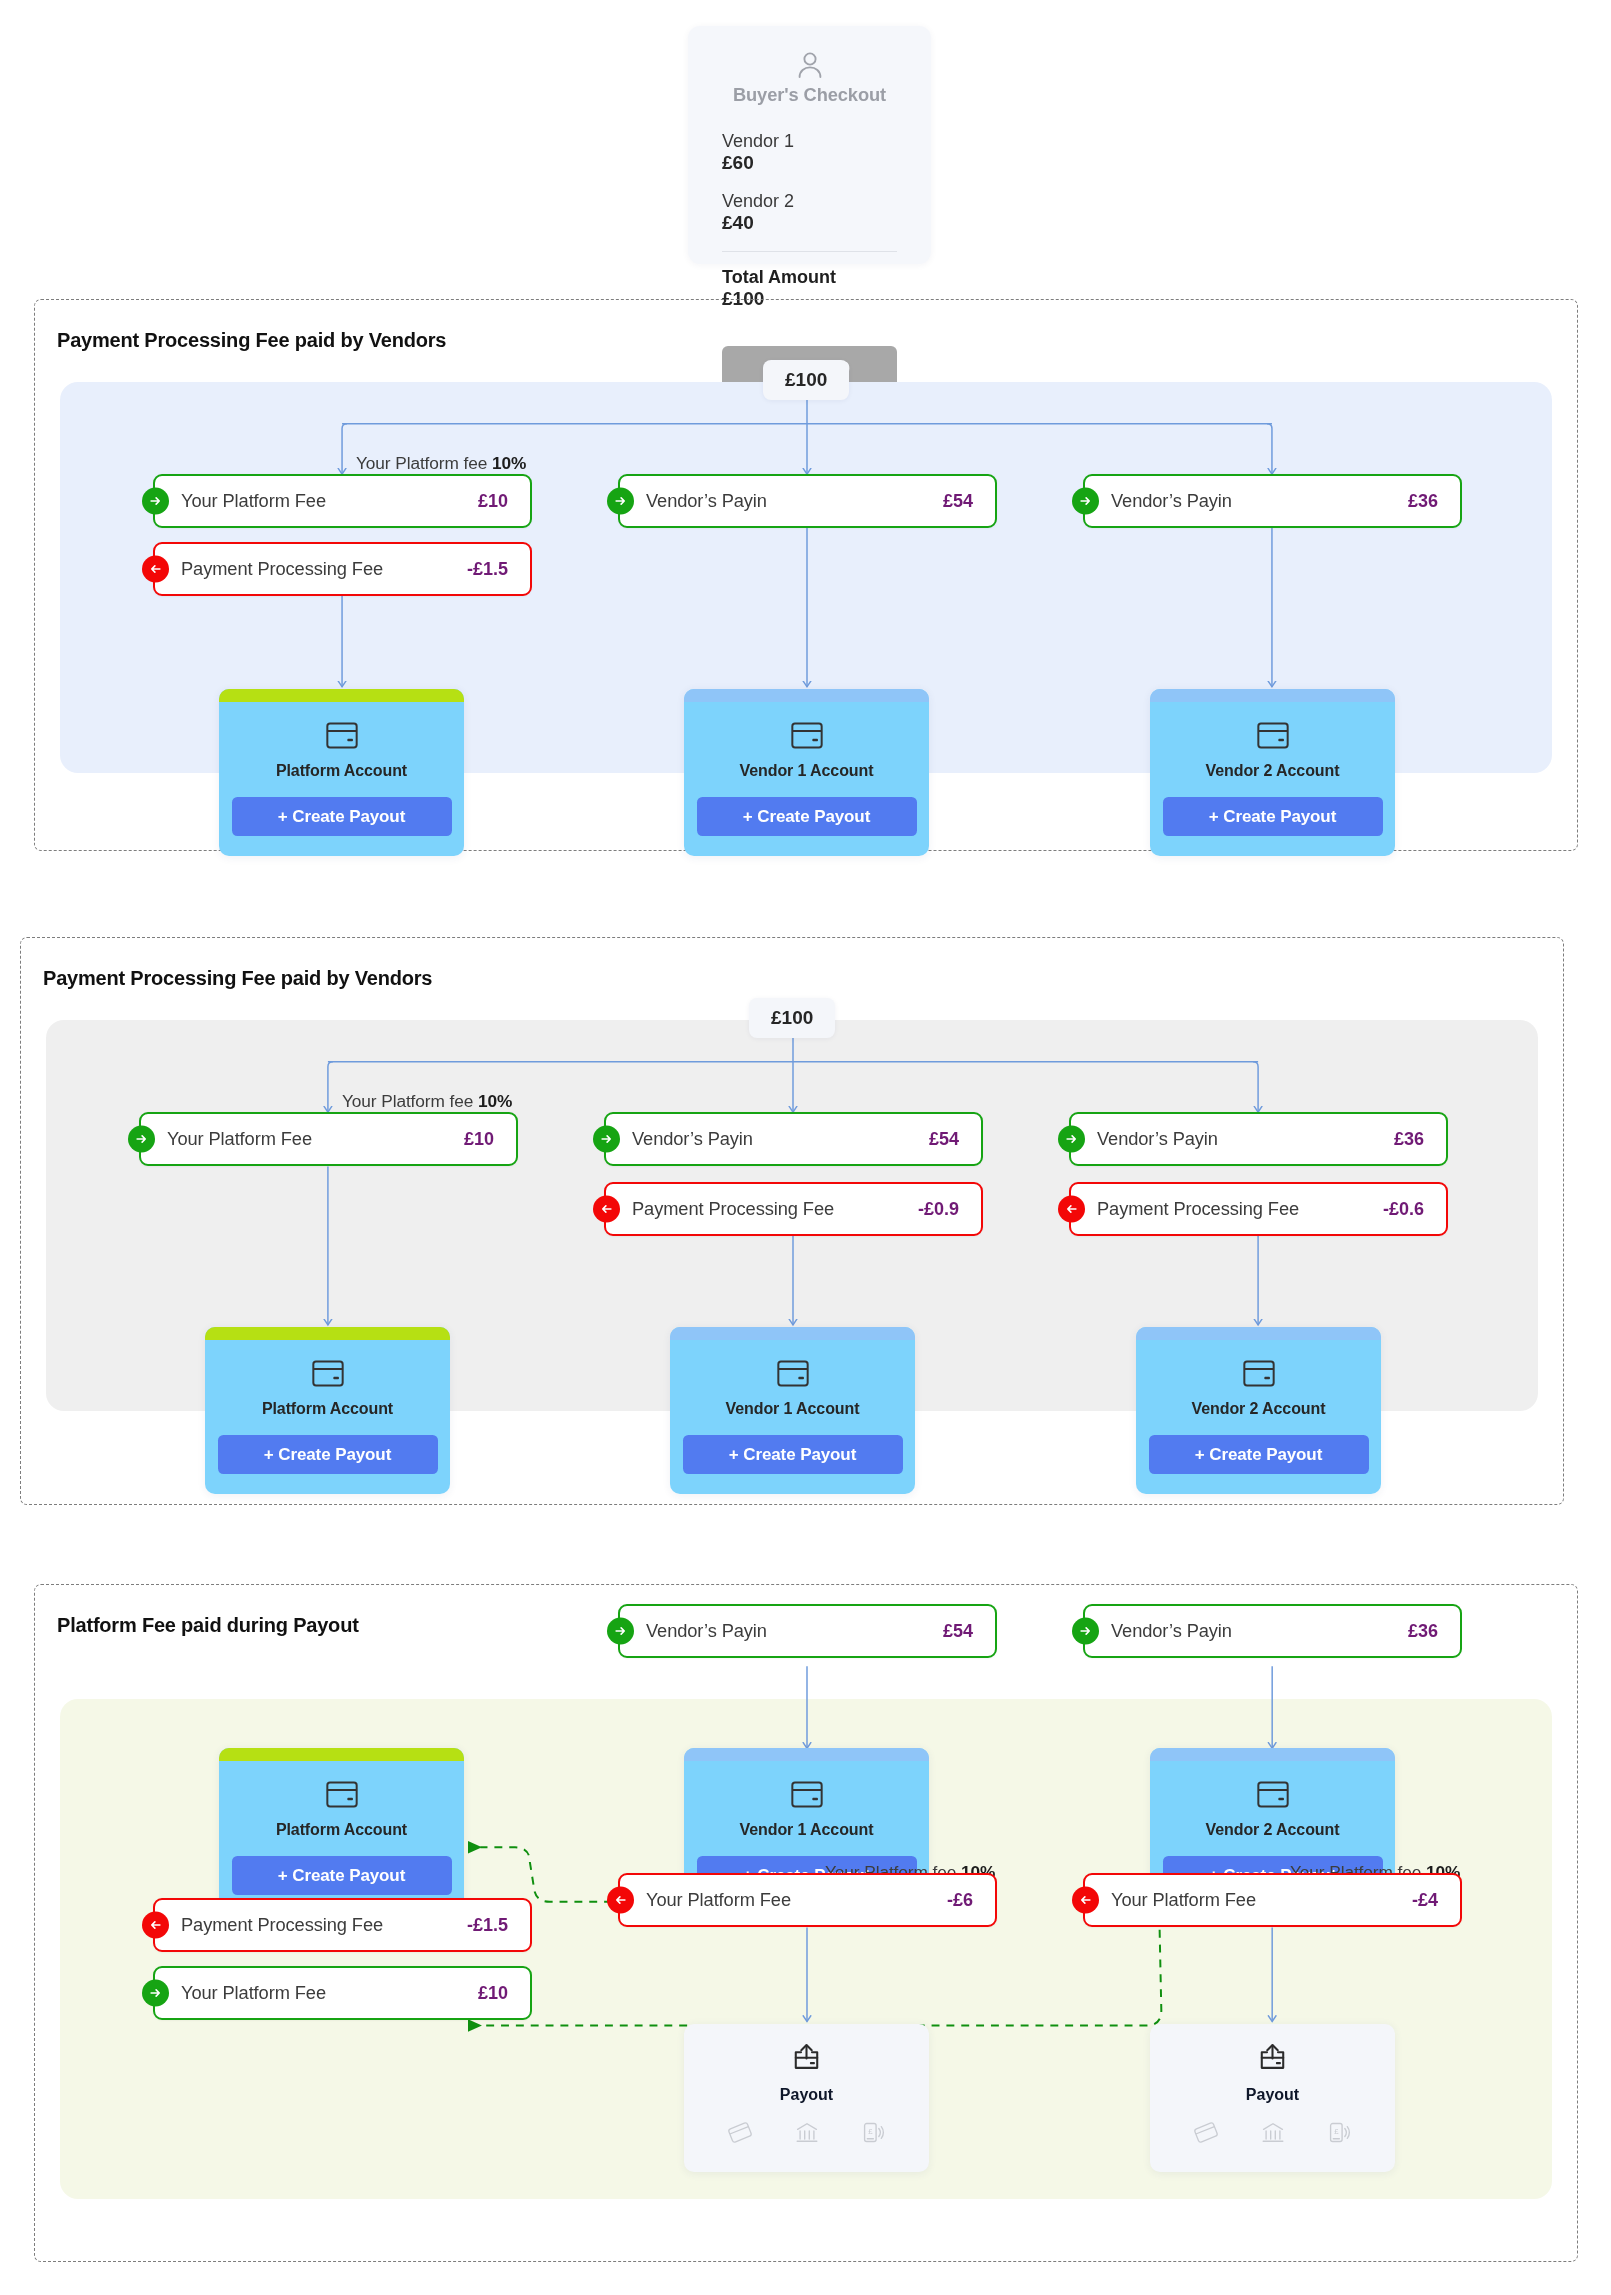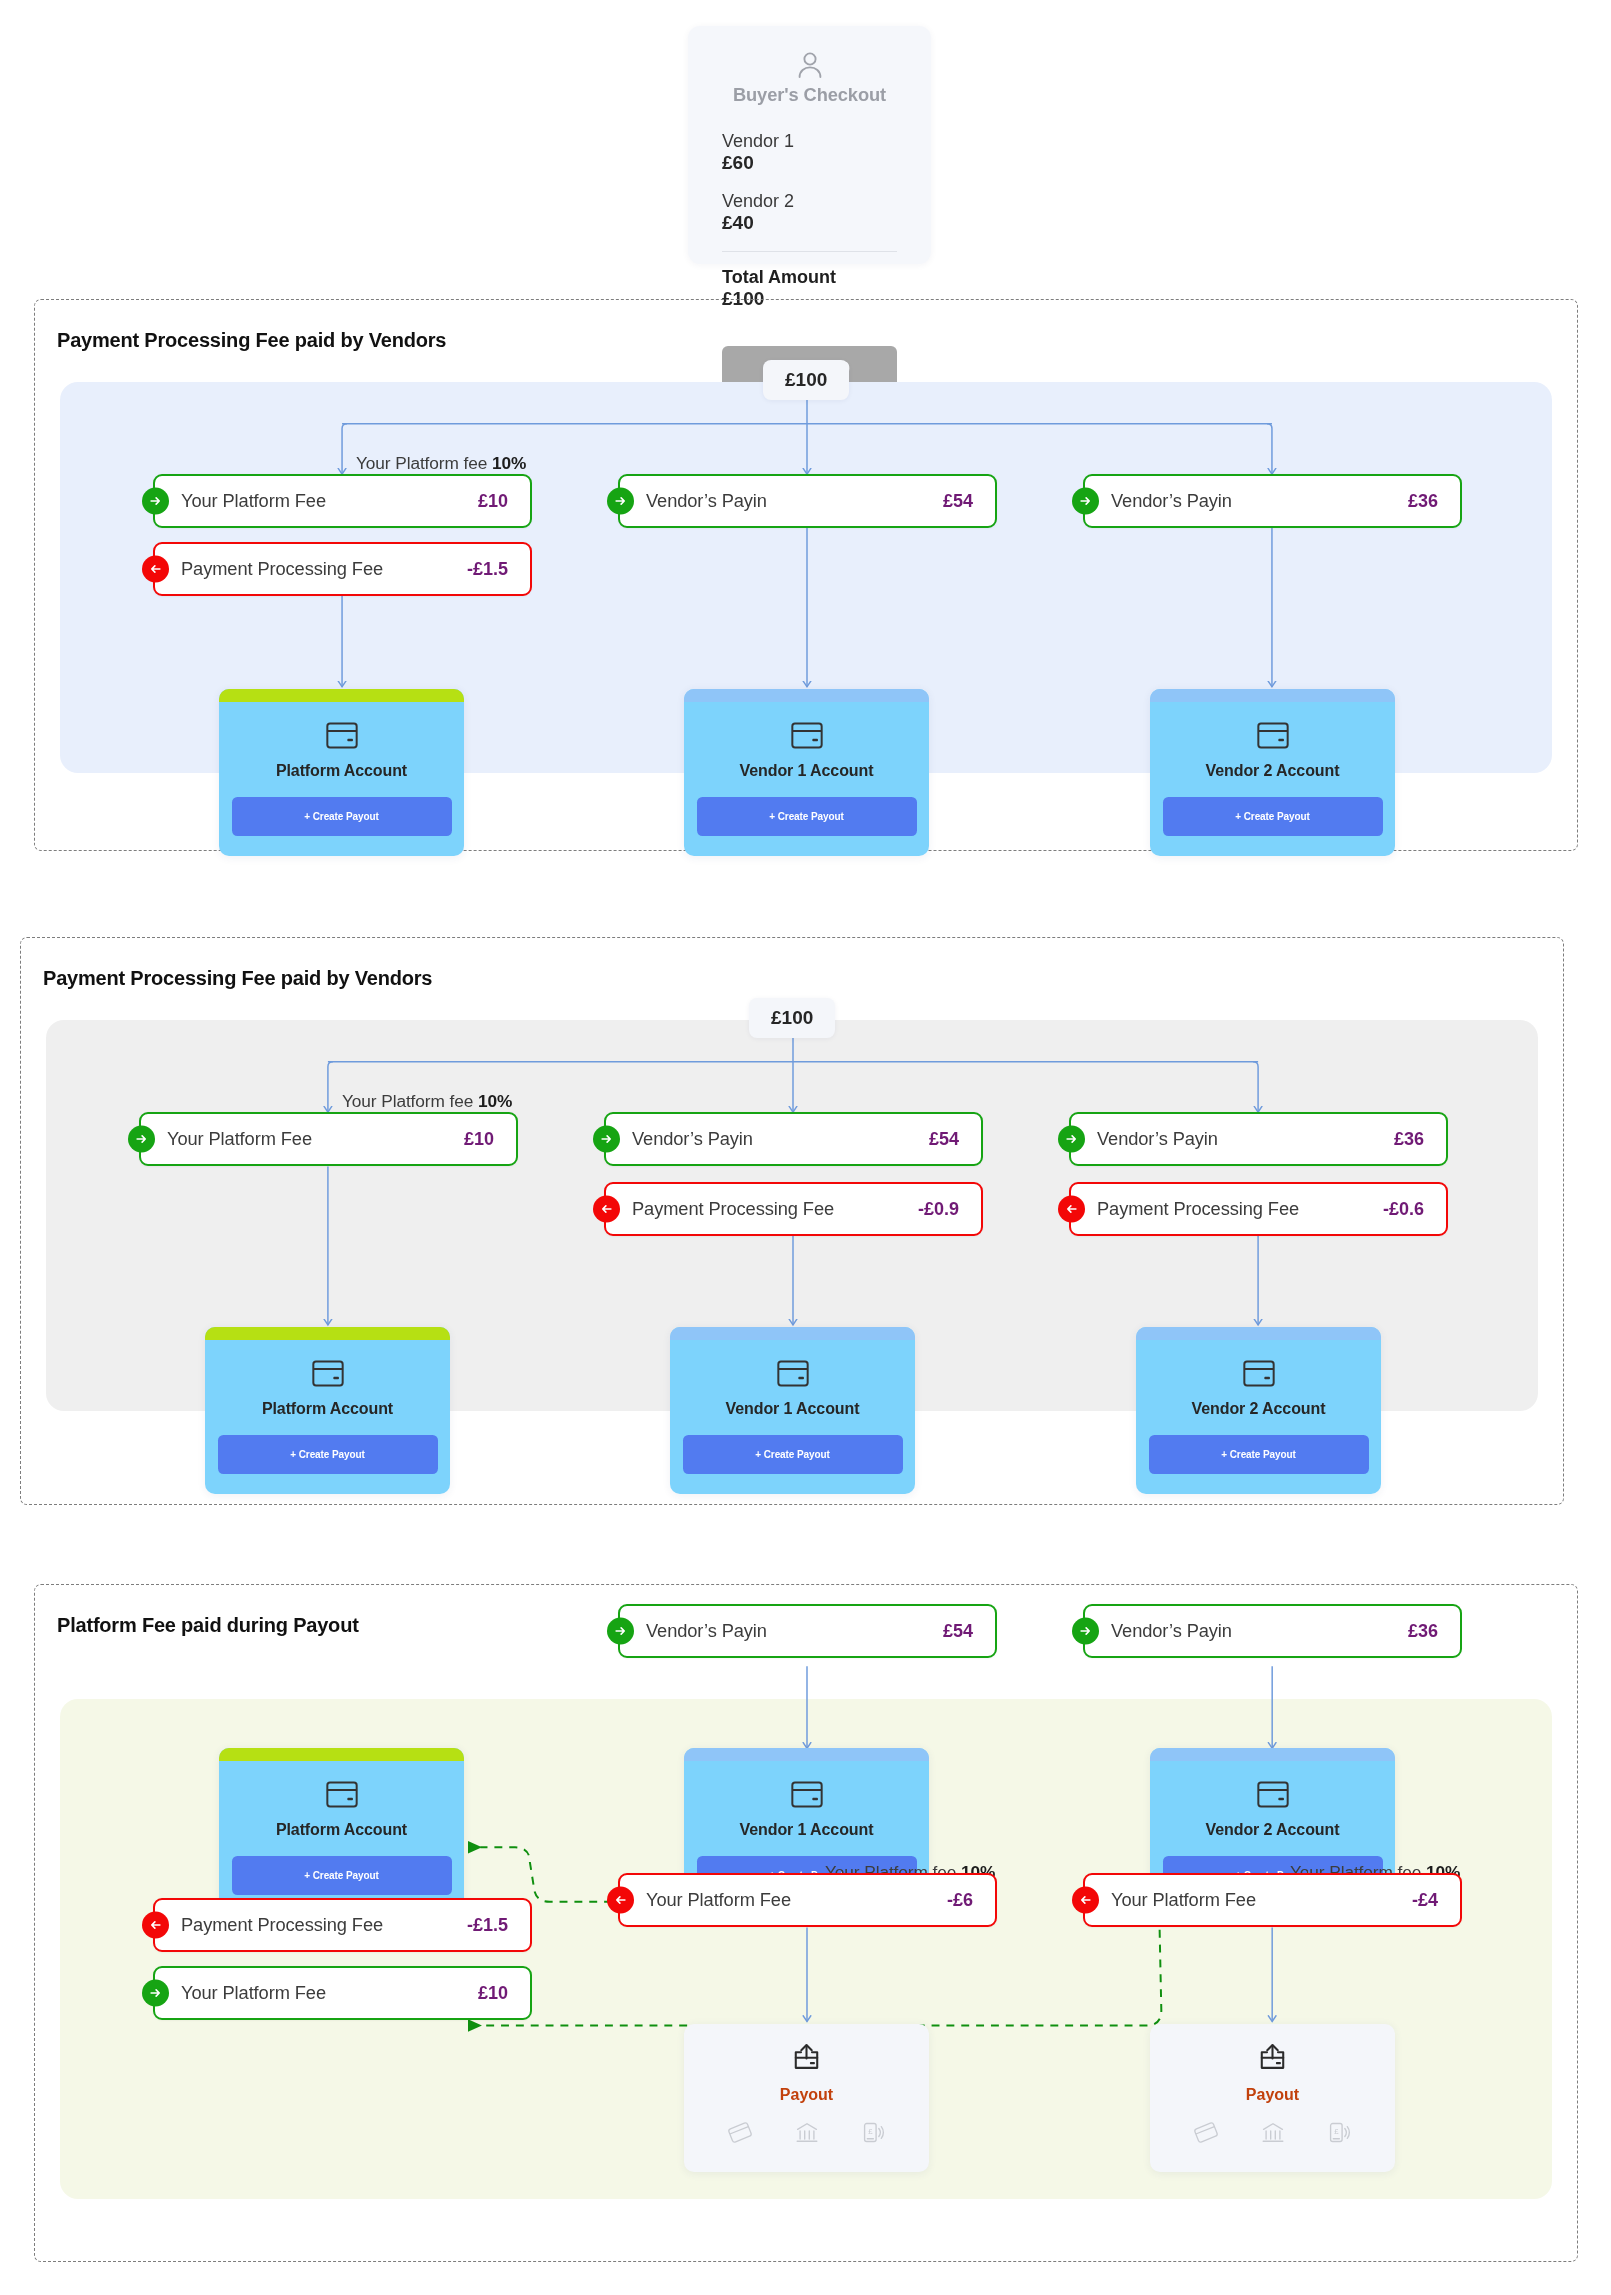--- a/index.html
+++ b/index.html
@@ -72,31 +72,31 @@
   }
   .acct .stripe { height:13px; }
   .acct .stripe.lime { background:#b6e013; }
   .acct .stripe.blue { background:#8fc5f8; }
   .acct .ico { display:flex; justify-content:center; margin-top:20px; }
   .acct .nm  { text-align:center; font-size:16px; font-weight:700; color:#262626;
                margin-top:13px; margin-bottom:17px; letter-spacing:-0.1px; }
   .payout-btn {
     display:block; margin:0 auto; width:220px; height:39px; border:none;
     border-radius:5.4px; background:#527bf0; color:#fff;
-    font-size:10px; font-weight:700; font-family:"Liberation Sans", sans-serif;
+    font-size:17px; font-weight:700; font-family:"Liberation Sans", sans-serif;
     cursor:pointer; letter-spacing:-0.1px;
   }
 
   
   .pcard {
     position:absolute; width:245px; height:148px; background:#f4f6fa;
     border-radius:10px; box-shadow:0 1.5px 8px rgba(40,60,110,.07);
     display:flex; flex-direction:column; align-items:center; padding-top:18px;
   }
-  .pcard .pl { font-size:16px; font-weight:700; color:#c2410c; margin-top:9px; }
+  .pcard .pl { font-size:16px; font-weight:700; color:#0f172a; margin-top:9px; }
   .pcard .methods { display:flex; gap:41px; margin-top:17px; }
 
   
   .amount-badge {
     position:absolute; background:#f4f6fa; border-radius:8px;
     padding:9px 22px; font-size:19px; font-weight:700; color:#262626;
     box-shadow:0 1px 5px rgba(30,40,80,.06);
   }
   .feelabel {
     position:absolute; font-size:17.3px; color:#3c3c3c; letter-spacing:-0.1px;

